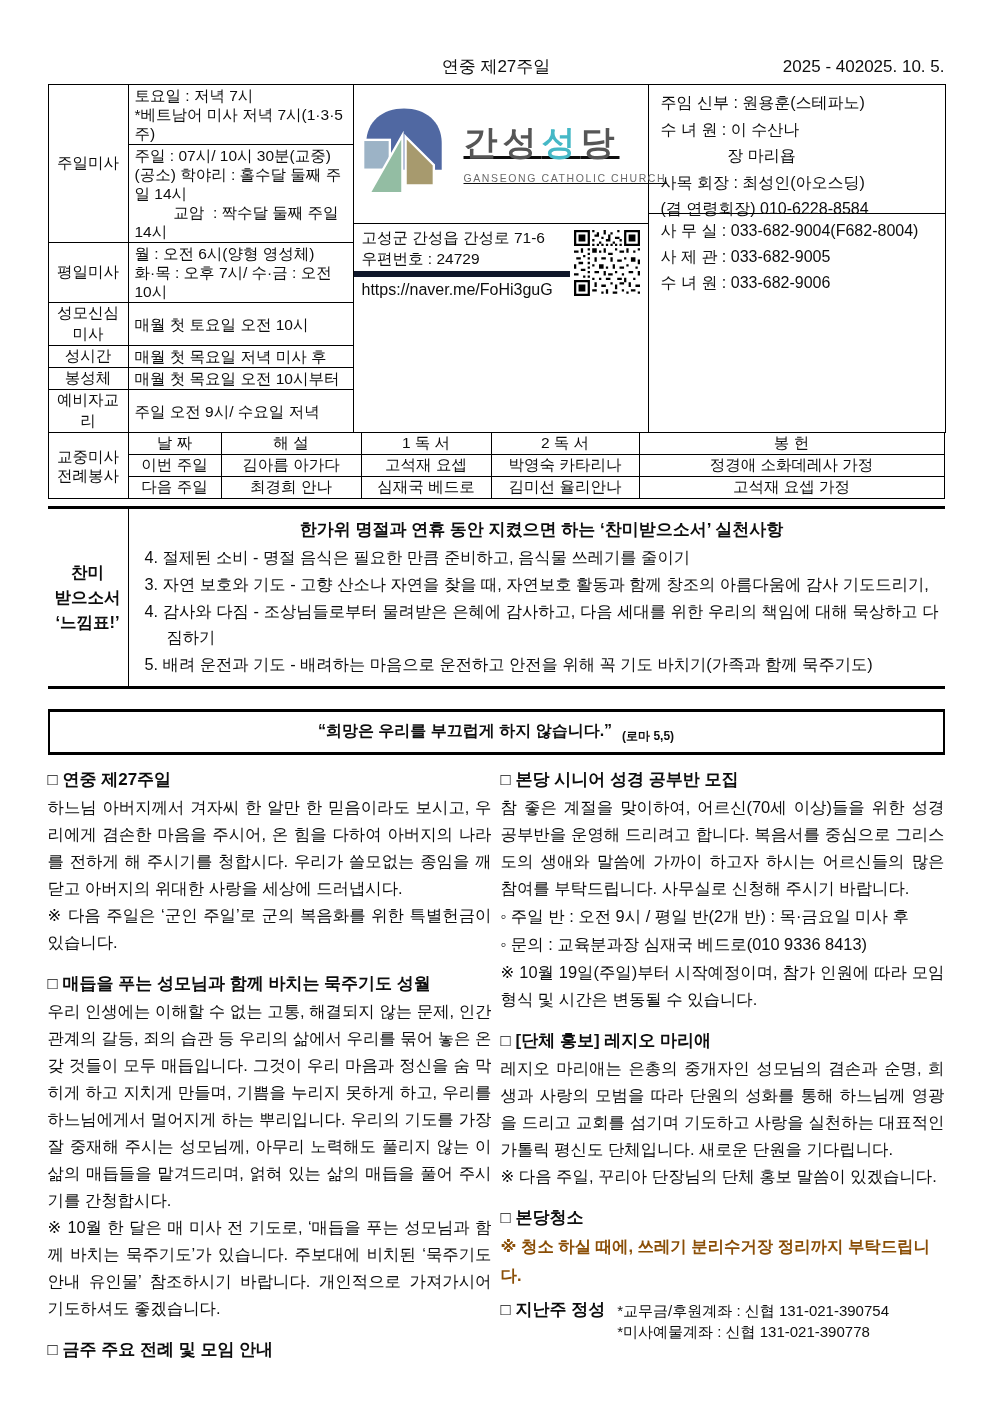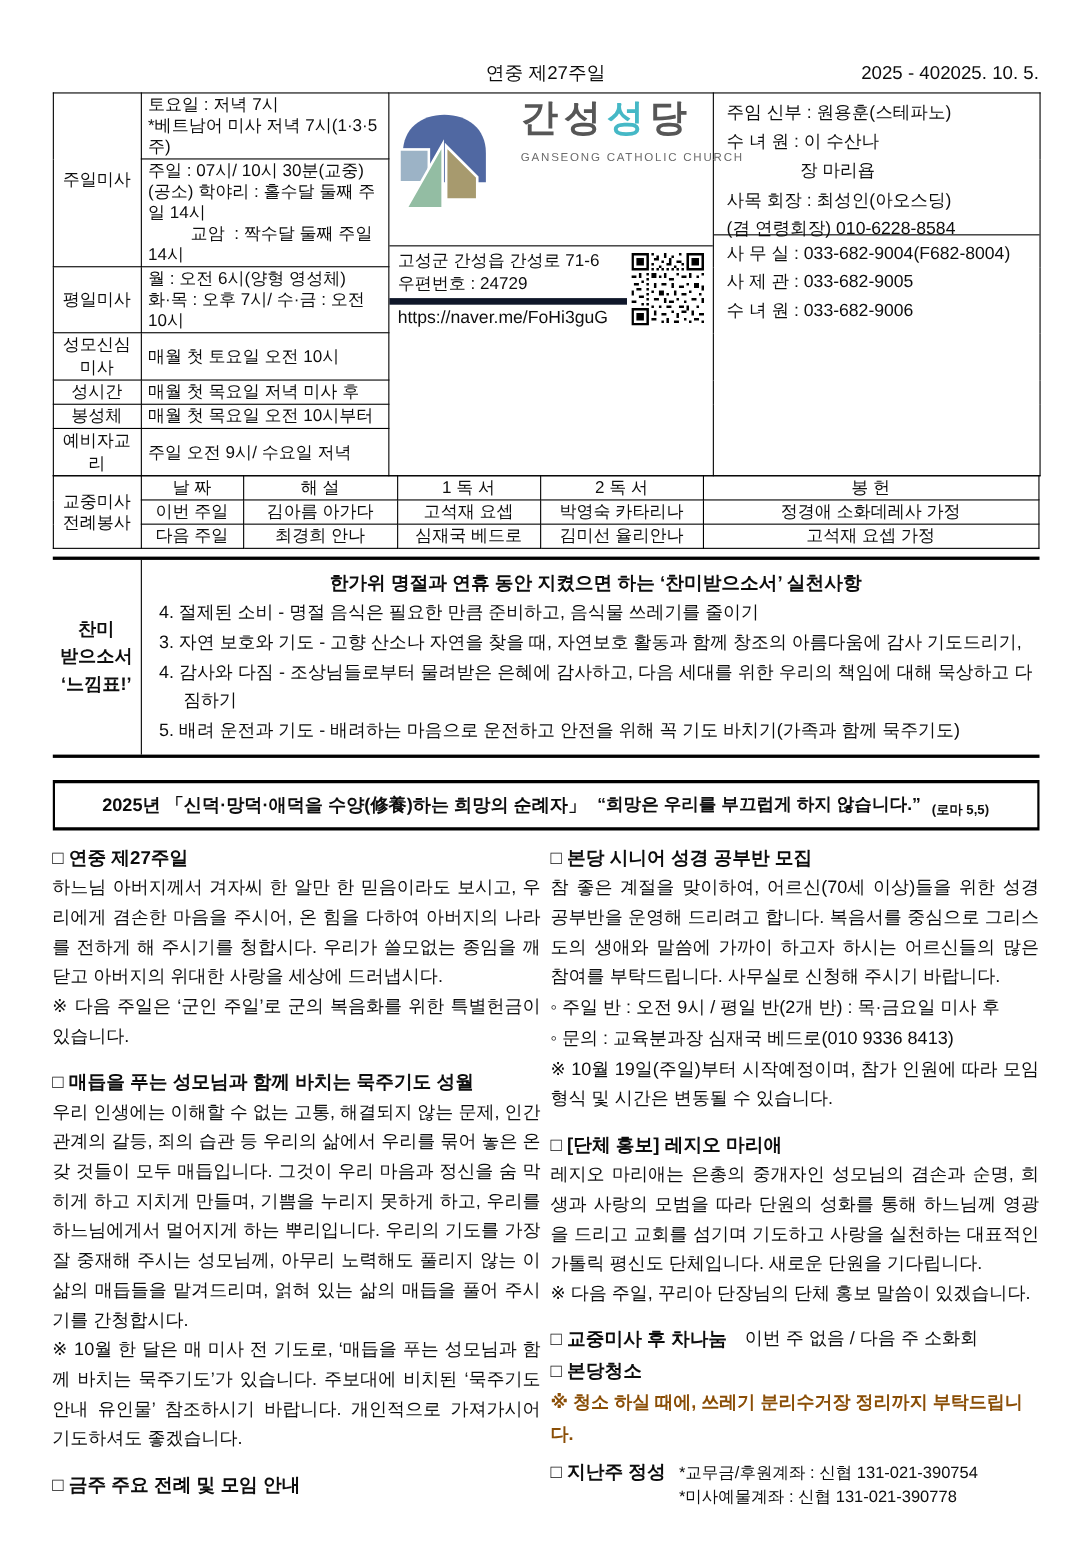--- a/index.html
+++ b/index.html
@@ -26,21 +26,21 @@
 
   
   table{border-collapse:collapse;}
   .info-table{width:897px;table-layout:fixed;font-size:15.5px;}
   .info-table td{border:1px solid #000;padding:1px 6px;vertical-align:middle;}
   .info-table .lbl{text-align:center;padding:0 2px;}
   .info-table .val{white-space:pre-wrap;line-height:19px;}
   .h40{height:40px;} .h58{height:58px;} .h20{height:20px;}
 
   .center-cell{padding:0 !important;vertical-align:top !important;}
-  .logo-row{height:138px;display:flex;align-items:flex-start;gap:26px;padding:4px 6px;box-sizing:border-box;}
+  .logo-row{height:138px;display:flex;align-items:center;gap:16px;padding:4px 6px;box-sizing:border-box;text-decoration:underline;}
   .logo-mark{width:88px;height:122px;flex:0 0 auto;}
   .logo-kr{font-size:34px;font-weight:bold;letter-spacing:5px;color:#565656;line-height:36px;}
   .logo-kr .teal{color:var(--logo-teal);}
   .logo-en{font-size:10.5px;letter-spacing:1.6px;color:#6a6a6a;margin-top:12px;white-space:nowrap;}
   .addr-block{border-top:1px solid #000;display:flex;height:79px;box-sizing:border-box;}
   .addr-left{flex:1;display:flex;flex-direction:column;}
   .addr-lines{padding:3px 0 2px 8px;font-size:15.5px;line-height:21px;white-space:pre-wrap;flex:1;}
   .url-row{border-top:6px solid #0f172a;padding:4px 0 3px 8px;font-size:16px;}
   .qr-box{width:74px;border-left:0;display:flex;align-items:center;justify-content:center;padding-right:4px;}
   .qr-box svg{width:66px;height:66px;}
@@ -228,21 +228,20 @@
     <div class="chanmi-body">
       <div class="chanmi-title">한가위 명절과 연휴 동안 지켰으면 하는 ‘찬미받으소서’ 실천사항</div>
       <div class="chanmi-item">4. 절제된 소비  -  명절 음식은 필요한 만큼 준비하고, 음식물 쓰레기를 줄이기</div>
       <div class="chanmi-item">3. 자연 보호와 기도  -  고향 산소나 자연을 찾을 때, 자연보호 활동과 함께 창조의 아름다움에 감사 기도드리기,</div>
       <div class="chanmi-item">4. 감사와 다짐  -  조상님들로부터 물려받은 은혜에 감사하고, 다음 세대를 위한 우리의 책임에 대해 묵상하고 다짐하기</div>
       <div class="chanmi-item">5. 배려 운전과 기도  -  배려하는 마음으로 운전하고 안전을 위해 꼭 기도 바치기(가족과 함께 묵주기도)</div>
     </div>
   </div>
 
   <div class="banner">
-    <span class="banner-left">2025년 「신덕·망덕·애덕을 수양(修養)하는 희망의 순례자」</span>
     <span class="banner-quote">“희망은 우리를 부끄럽게 하지 않습니다.”</span>
     <span class="banner-ref">(로마 5,5)</span>
   </div>
 
   <div class="columns">
 
     <div class="col">
       <div class="sec">
         <div class="sec-title">□ 연중 제27주일</div>
         <div class="body">하느님 아버지께서 겨자씨 한 알만 한 믿음이라도 보시고, 우리에게 겸손한 마음을 주시어, 온 힘을 다하여 아버지의 나라를 전하게 해 주시기를 청합시다. 우리가 쓸모없는 종임을 깨닫고 아버지의 위대한 사랑을 세상에 드러냅시다.</div>
@@ -268,24 +267,20 @@
         <div class="bullet">◦ 문의 : 교육분과장 심재국 베드로(010 9336 8413)</div>
         <div class="note">※ 10월 19일(주일)부터 시작예정이며, 참가 인원에 따라 모임 형식 및 시간은 변동될 수 있습니다.</div>
       </div>
       <div class="sec">
         <div class="sec-title">□ [단체 홍보] 레지오 마리애</div>
         <div class="body">레지오 마리애는 은총의 중개자인 성모님의 겸손과 순명, 희생과 사랑의 모범을 따라 단원의 성화를 통해 하느님께 영광을 드리고 교회를 섬기며 기도하고 사랑을 실천하는 대표적인 가톨릭 평신도 단체입니다. 새로운 단원을 기다립니다.</div>
         <div class="note">※ 다음 주일, 꾸리아 단장님의 단체 홍보 말씀이 있겠습니다.</div>
       </div>
       <div class="sec" style="margin-bottom:8px;">
         <div class="inline-row">
-          <span class="t">□ 교중미사 후 차나눔</span>
-          <span>이번 주 없음 / 다음 주 소화회</span>
-        </div>
-        <div class="inline-row">
           <span class="t">□ 본당청소</span>
         </div>
         <div class="clean-note">※ 청소 하실 때에, 쓰레기 분리수거장 정리까지 부탁드립니다.</div>
       </div>
 
       <div>
         <div class="offer-head">
           <span class="offer-title">□ 지난주 정성</span>
           <span class="offer-accts">*교무금/후원계좌 : 신협 131-021-390754
 *미사예물계좌 : 신협 131-021-390778</span>

